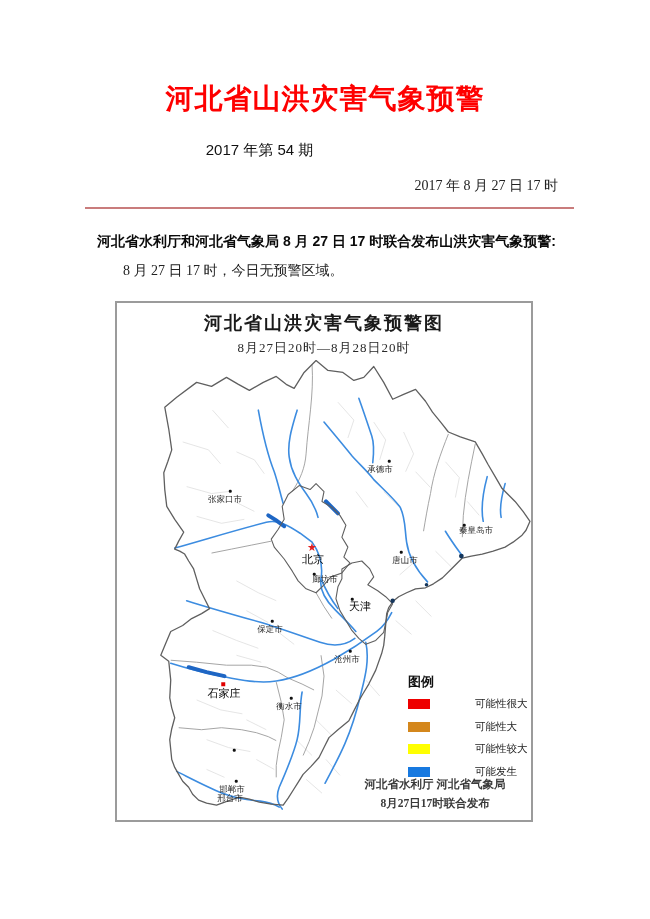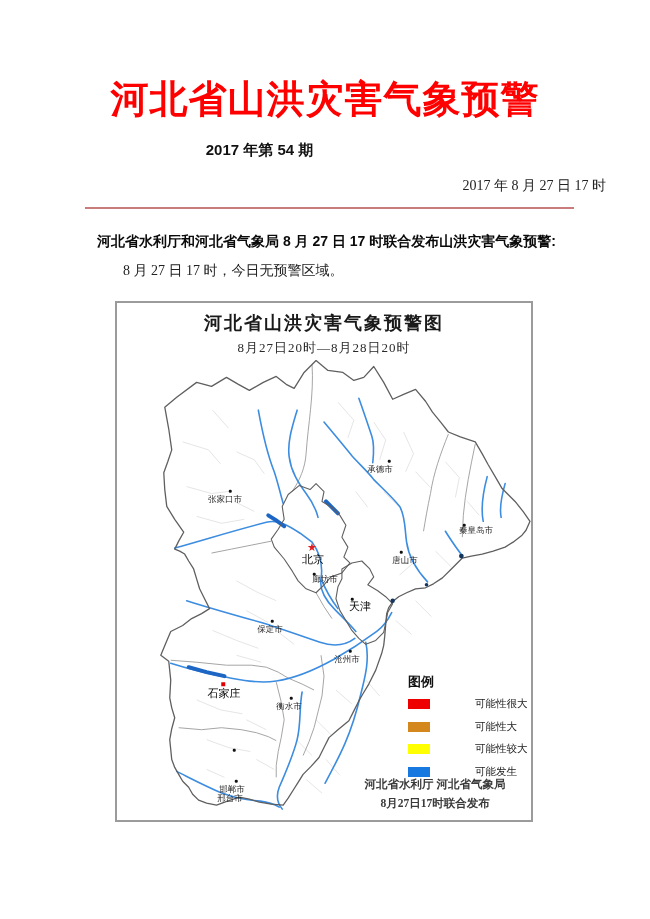--- a/index.html
+++ b/index.html
@@ -4,30 +4,30 @@
 <style>
   html,body{margin:0;padding:0;background:#ffffff;}
   #page{
     position:relative;width:650px;height:919px;background:#fff;overflow:hidden;
     font-family:"Liberation Serif", serif;
   }
   
   #doc-title{
     position:absolute;top:76px;left:0;width:650px;text-align:center;
     font-family:"Liberation Serif", serif;font-weight:bold;
-    font-size:38px;line-height:46px;color:var(--title-red,#fe0000);letter-spacing:1px;
+    font-size:28px;line-height:46px;color:var(--title-red,#fe0000);letter-spacing:1px;
   }
   #issue-line{
     position:absolute;top:141px;left:0;width:519px;text-align:center;
-    font-family:"Liberation Sans", sans-serif;font-weight:bold;
+    font-family:"Liberation Sans", sans-serif;font-weight:normal;
     font-size:15px;color:#111;
   }
   #date-line{
     position:absolute;top:177px;left:0;width:558px;text-align:right;
-    font-size:14px;color:#222;padding-left:48px;
+    font-size:14px;color:#222;
   }
   #divider{
     position:absolute;top:207px;left:85px;width:489px;height:2px;
     background:var(--divider-pink,#c97c7c);
   }
   #announcement{
     position:absolute;top:232px;left:97px;width:470px;
     font-family:"Liberation Sans", sans-serif;font-weight:bold;
     font-size:14px;line-height:18px;color:#0a0a0a;
   }

